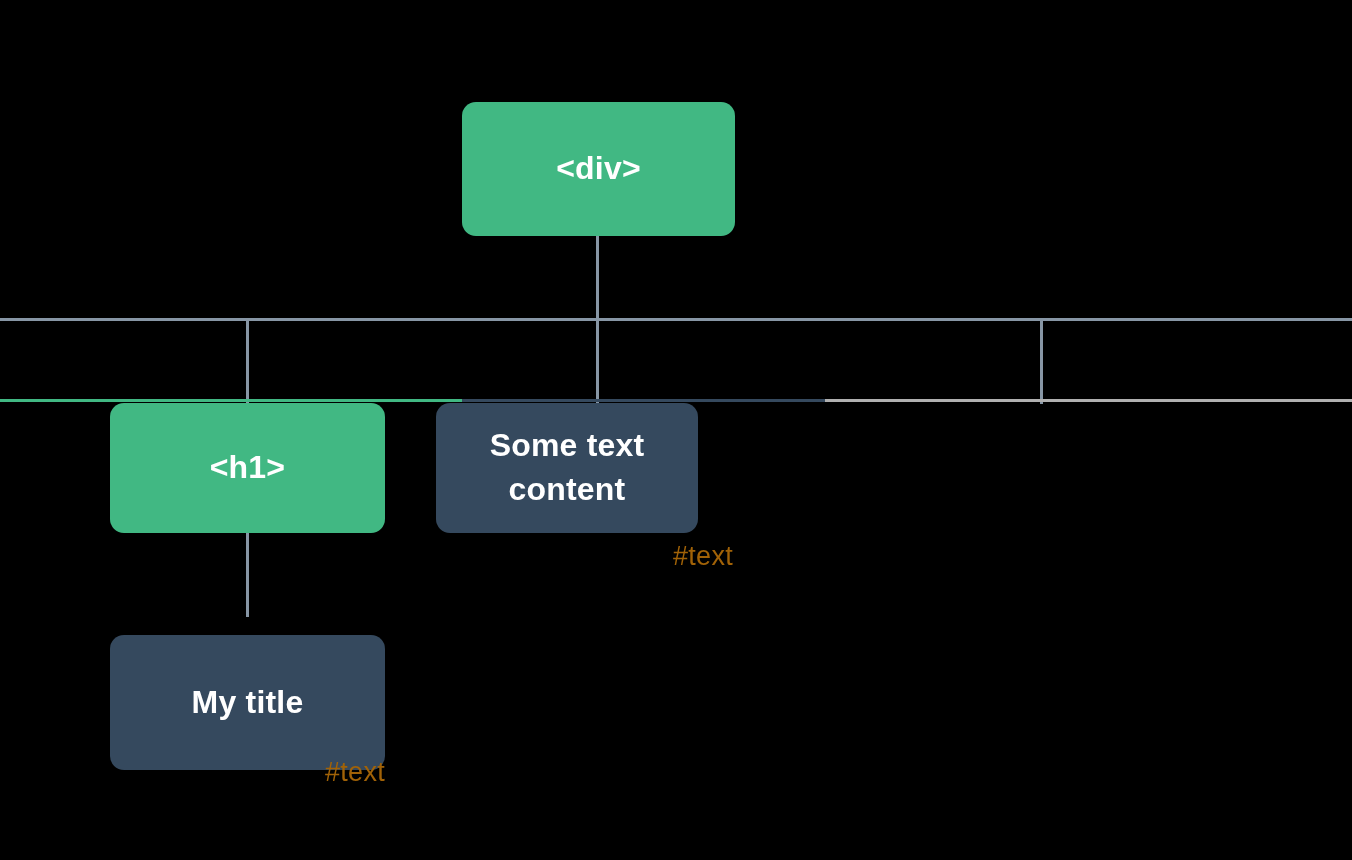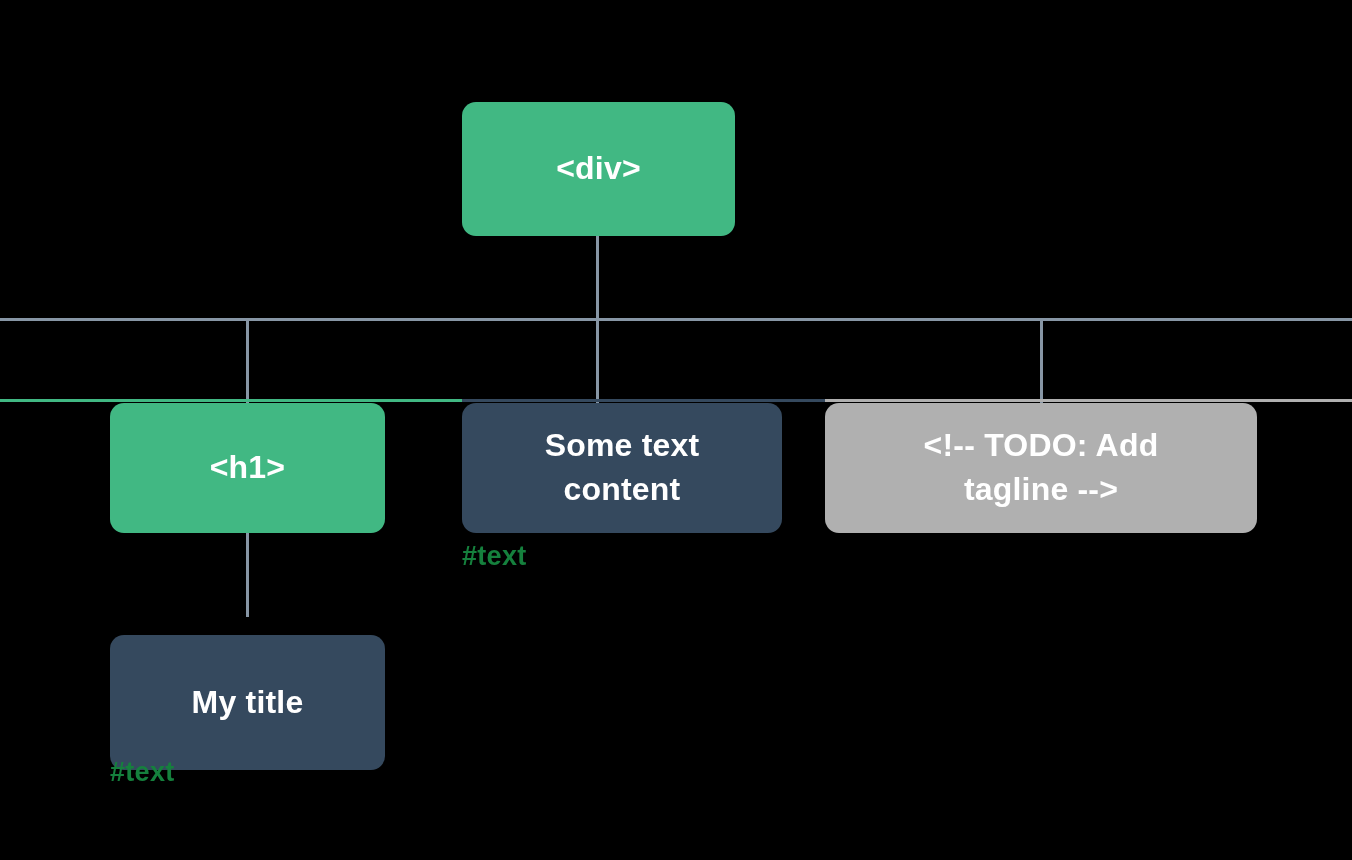--- a/index.html
+++ b/index.html
@@ -57,24 +57,24 @@
   .node-comment { background: #b0b0b0; }
 
   .node-label {
     white-space: pre-line;
     display: block;
   }
 
   
   .caption {
     position: absolute;
-    color: #15803d;
+    color: #a16207;
     font-size: 27px;
-    font-weight: 700;
-    text-align: left;
+    font-weight: 400;
+    text-align: right;
     letter-spacing: 0.3px;
     white-space: nowrap;
   }
 </style>
 </head>
 <body>
 
 <div id="canvas">
 
   <div class="node node-element" style="left:462px; top:102px; width:273px; height:134px;">
@@ -90,30 +90,26 @@
   <div class="conn conn-v" style="left:1040px; top:320px; width:3px; height:84px;"></div>
 
   <div class="strip" style="left:0px; top:399px; width:462px; background:#41b883;"></div>
   <div class="strip" style="left:462px; top:399px; width:363px; background:#35495e;"></div>
   <div class="strip" style="left:825px; top:399px; width:527px; background:#b0b0b0;"></div>
 
   <div class="node node-element" style="left:110px; top:403px; width:275px; height:130px;">
     <span class="node-label">&lt;h1&gt;</span>
   </div>
 
-  <div class="node node-text" style="left:462px; top:403px; width:320px; height:130px;">
+  <div class="node node-text" style="left:436px; top:403px; width:262px; height:130px;">
     <span class="node-label">Some text
 content</span>
   </div>
   <div class="caption" style="left:462px; top:541px; width:271px;">#text</div>
 
-  <div class="node node-comment" style="left:825px; top:403px; width:432px; height:130px;">
-    <span class="node-label">&lt;!-- TODO: Add
-tagline  --&gt;</span>
-  </div>
 
   <div class="conn conn-v" style="left:246px; top:533px; width:3px; height:84px;"></div>
 
   <div class="node node-text" style="left:110px; top:615px; width:275px; height:135px;margin-top:20px;">
     <span class="node-label">My title</span>
   </div>
   <div class="caption" style="left:110px; top:757px; width:275px;">#text</div>
 
 </div>
 

